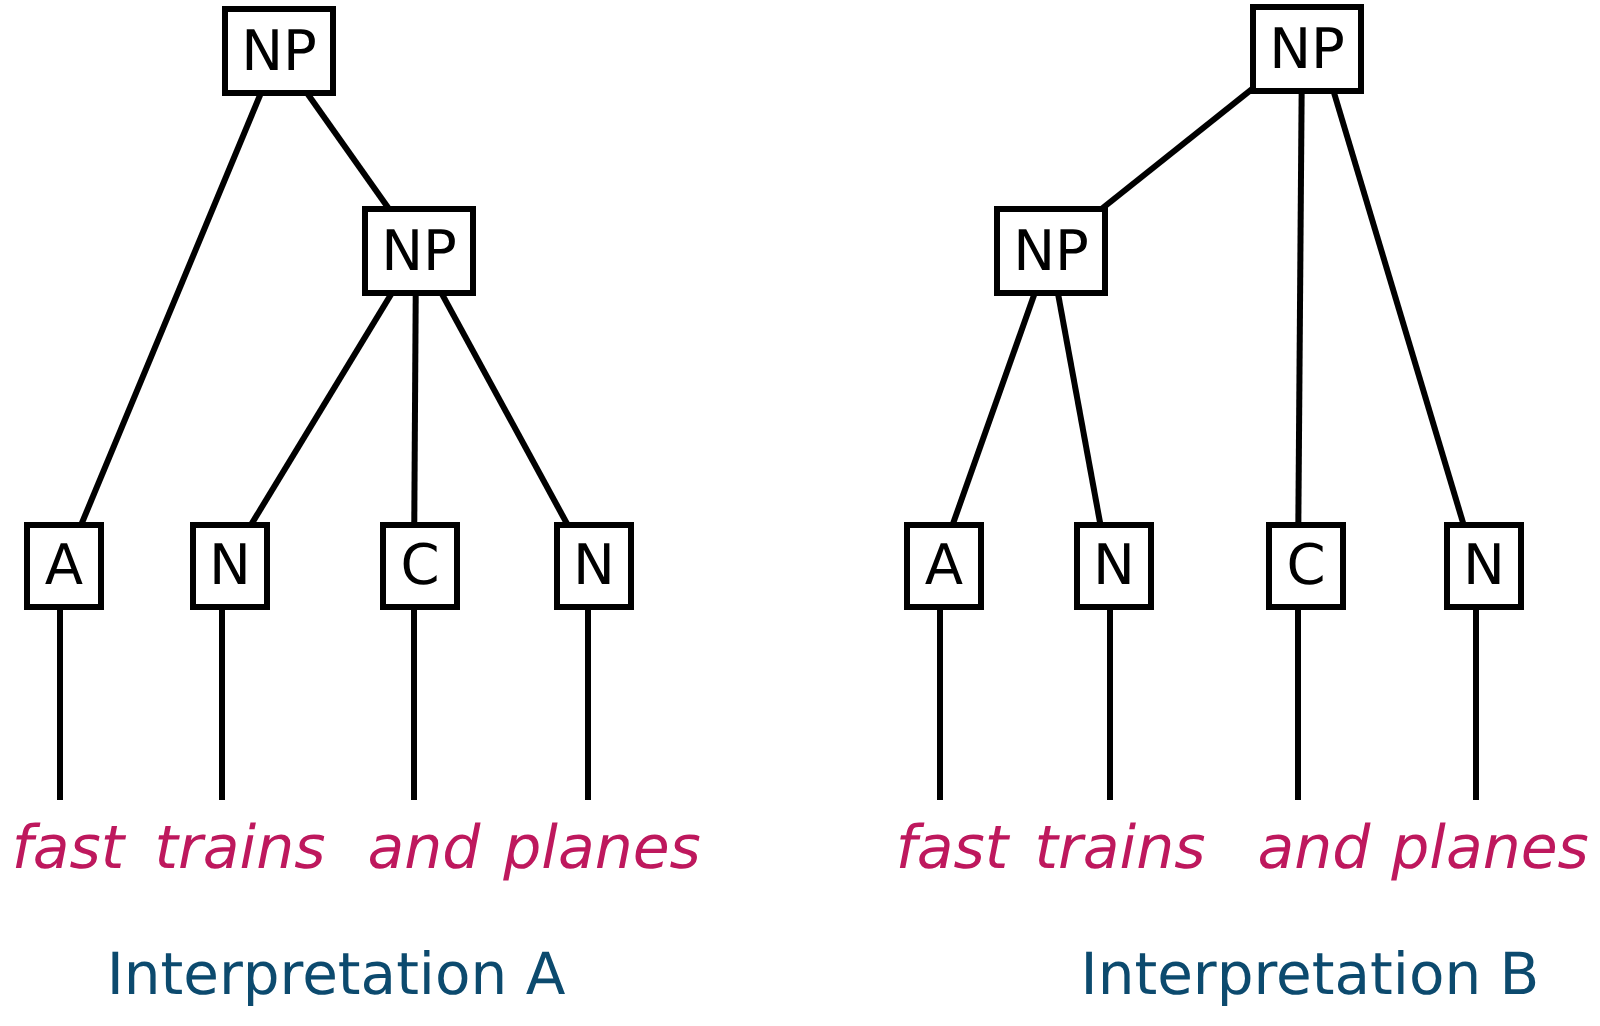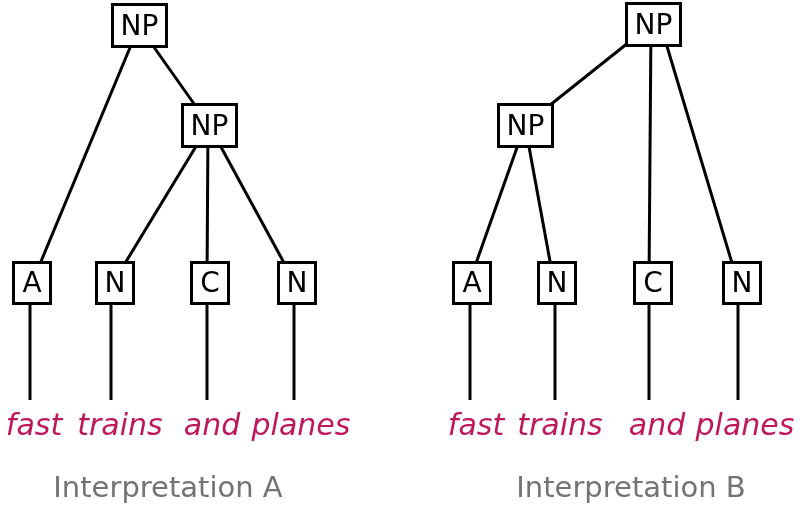--- a/index.html
+++ b/index.html
@@ -52,21 +52,21 @@
     transform: translateX(-50%);
     font-style: italic;
     font-size: 30px;
     color: #be185d;
     white-space: nowrap;
   }
   .caption {
     position: absolute;
     transform: translateX(-50%);
     font-size: 29px;
-    color: #737373;
+    color: #0c4a6e;
     white-space: nowrap;
   }
 </style>
 </head>
 <body>
 
 <div class="canvas">
 
   <svg class="edges" viewBox="0 0 800 513" xmlns="http://www.w3.org/2000/svg">
 
@@ -112,15 +112,15 @@
   <div class="node leaf-node" style="left:452px; top:261px;">A</div>
   <div class="node leaf-node" style="left:537px; top:261px;">N</div>
   <div class="node leaf-node" style="left:633px; top:261px;">C</div>
   <div class="node leaf-node" style="left:722px; top:261px;">N</div>
 
   <div class="word" style="left:476px; top:407px;">fast</div>
   <div class="word" style="left:560px; top:407px;">trains</div>
   <div class="word" style="left:657px; top:407px;">and</div>
   <div class="word" style="left:745px; top:407px;">planes</div>
 
-  <div class="caption" style="left:631px; top:470px;">Interpretation B</div>
+  <div class="caption" style="left:655px; top:470px;">Interpretation B</div>
 
 </div>
 
 </body></html>

